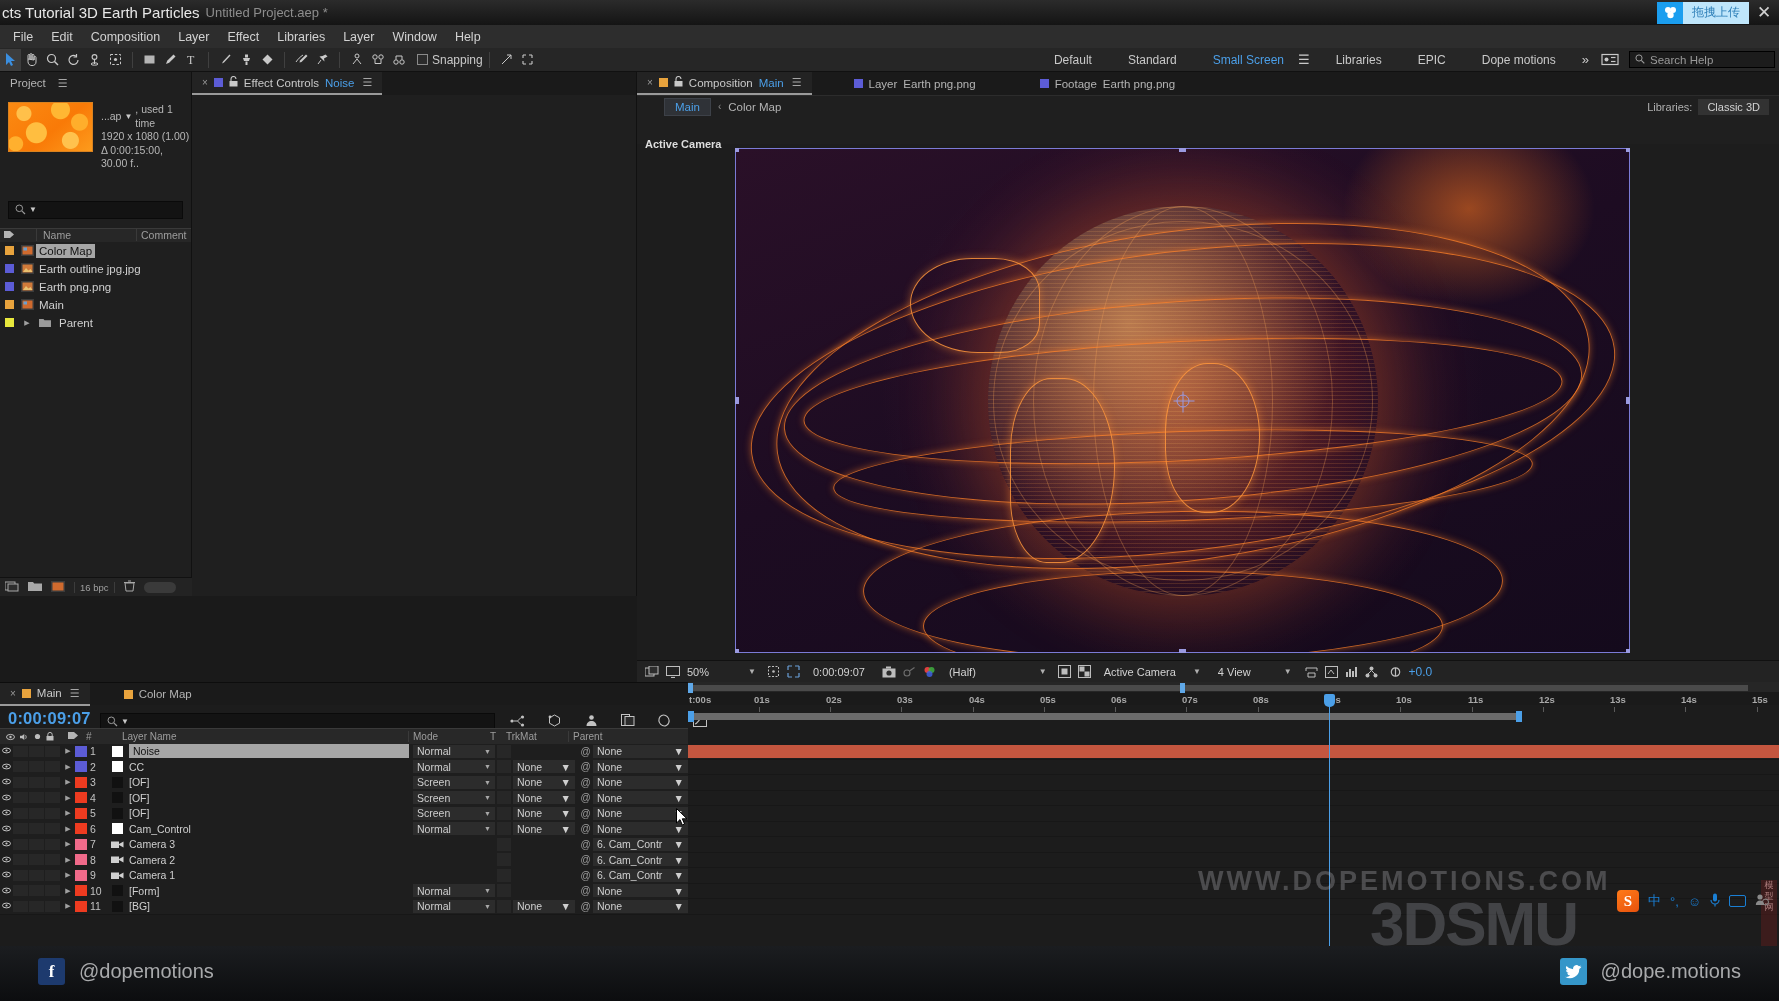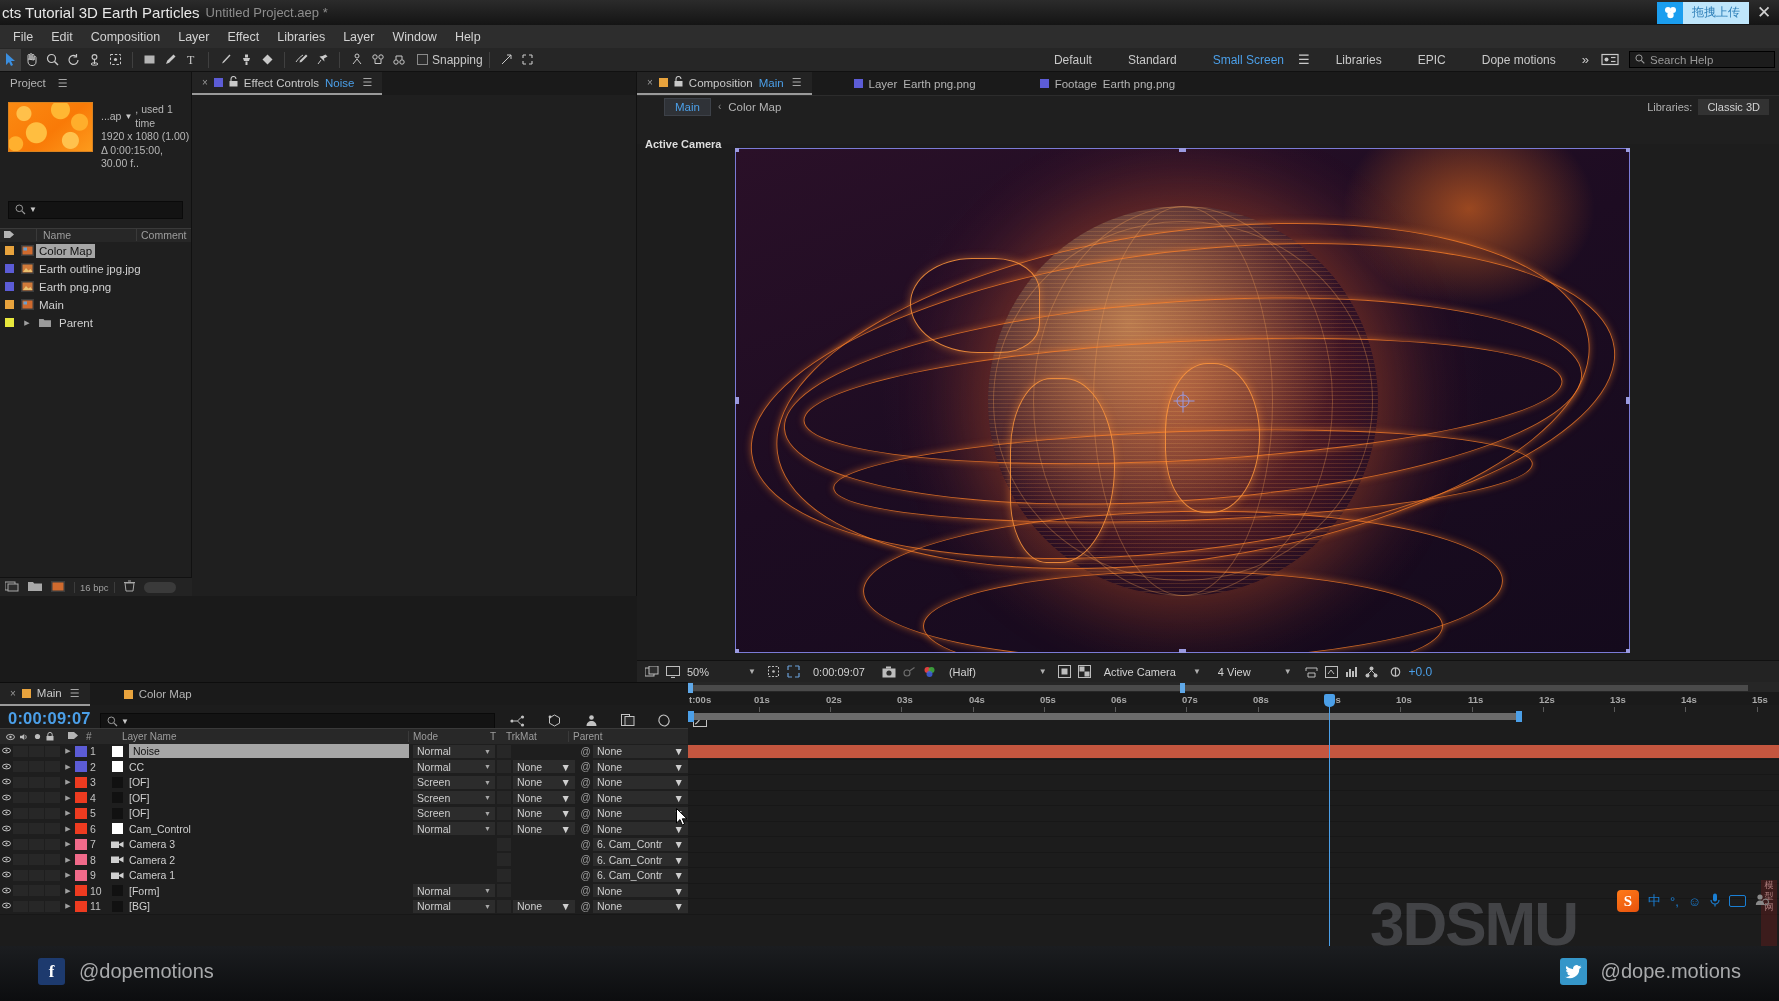--- a/index.html
+++ b/index.html
@@ -1374,20 +1374,21 @@
     </span>
     <span style="margin-left:380px">Toggle Switches / Modes</span>
   </div>
 
   <div class="cursor">
     <svg width="13" height="19" viewBox="0 0 13 19">
         <path d="M0.5 0.5 L0.5 15 L4 11.6 L6.3 17 L8.6 16 L6.3 10.8 L11 10.8 Z" fill="#ffffff" stroke="#000" stroke-width="1"></path>
       </svg>
   </div>
 
+  <div class="wm-dope">WWW.DOPEMOTIONS.COM</div>
   <div class="wm-3dsmu">3DSMU</div>
   <div class="cn-col">
       <span>模</span>
       <span>型</span>
       <span>网</span>
     </div>
 
   <div class="ime">
     <span class="ime-logo">S</span>
     <span class="ime-ic">中</span>

